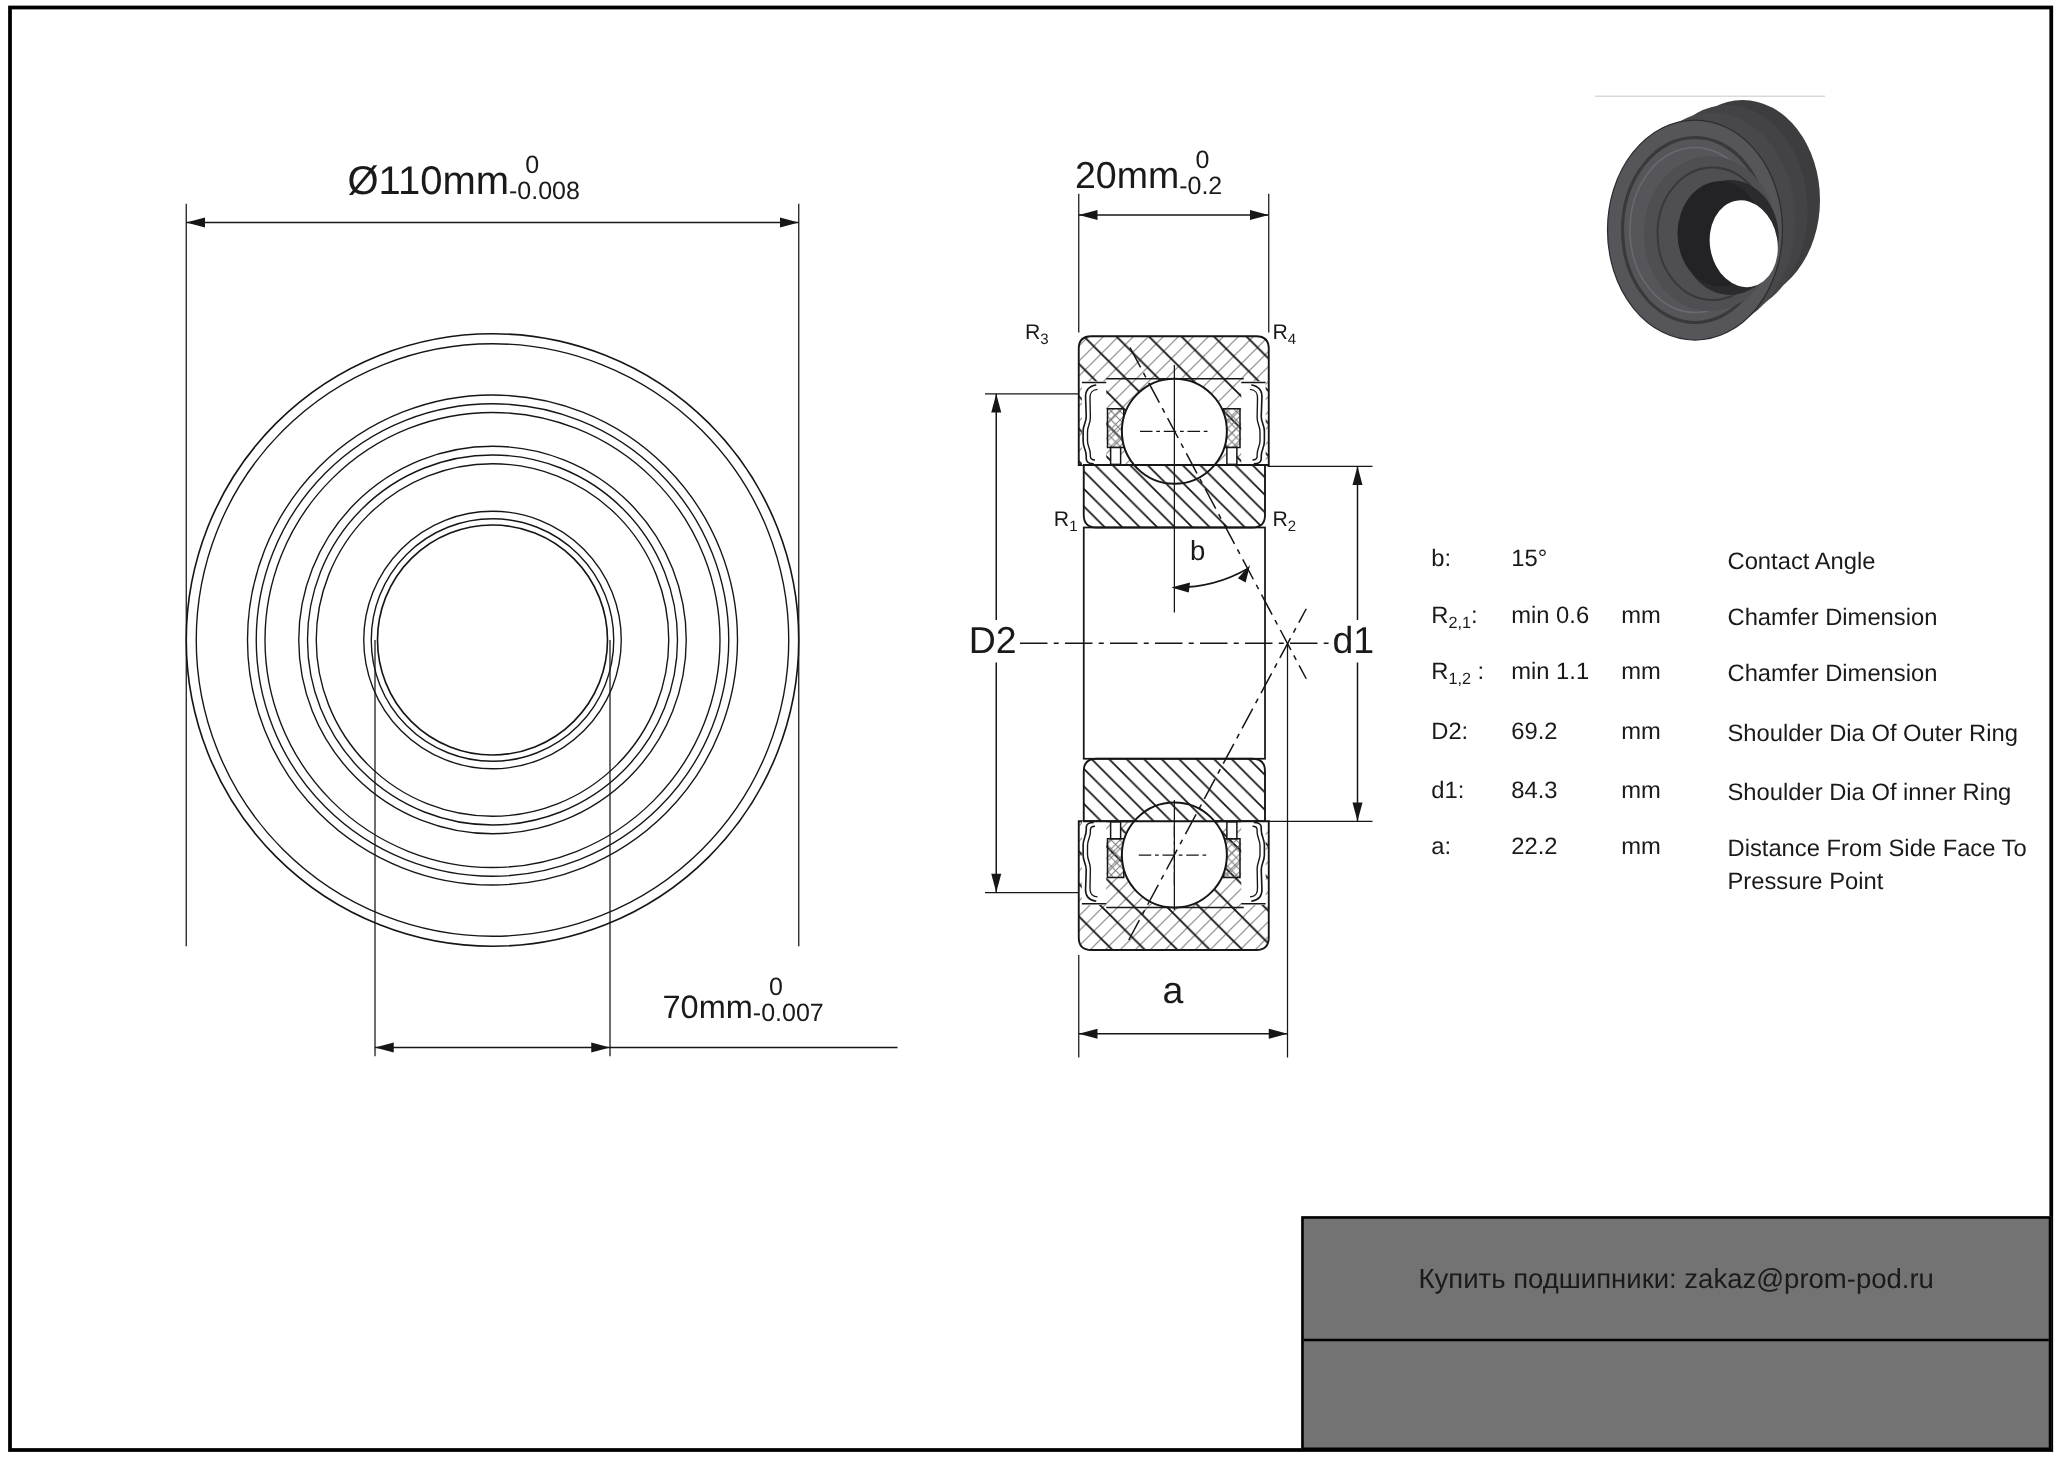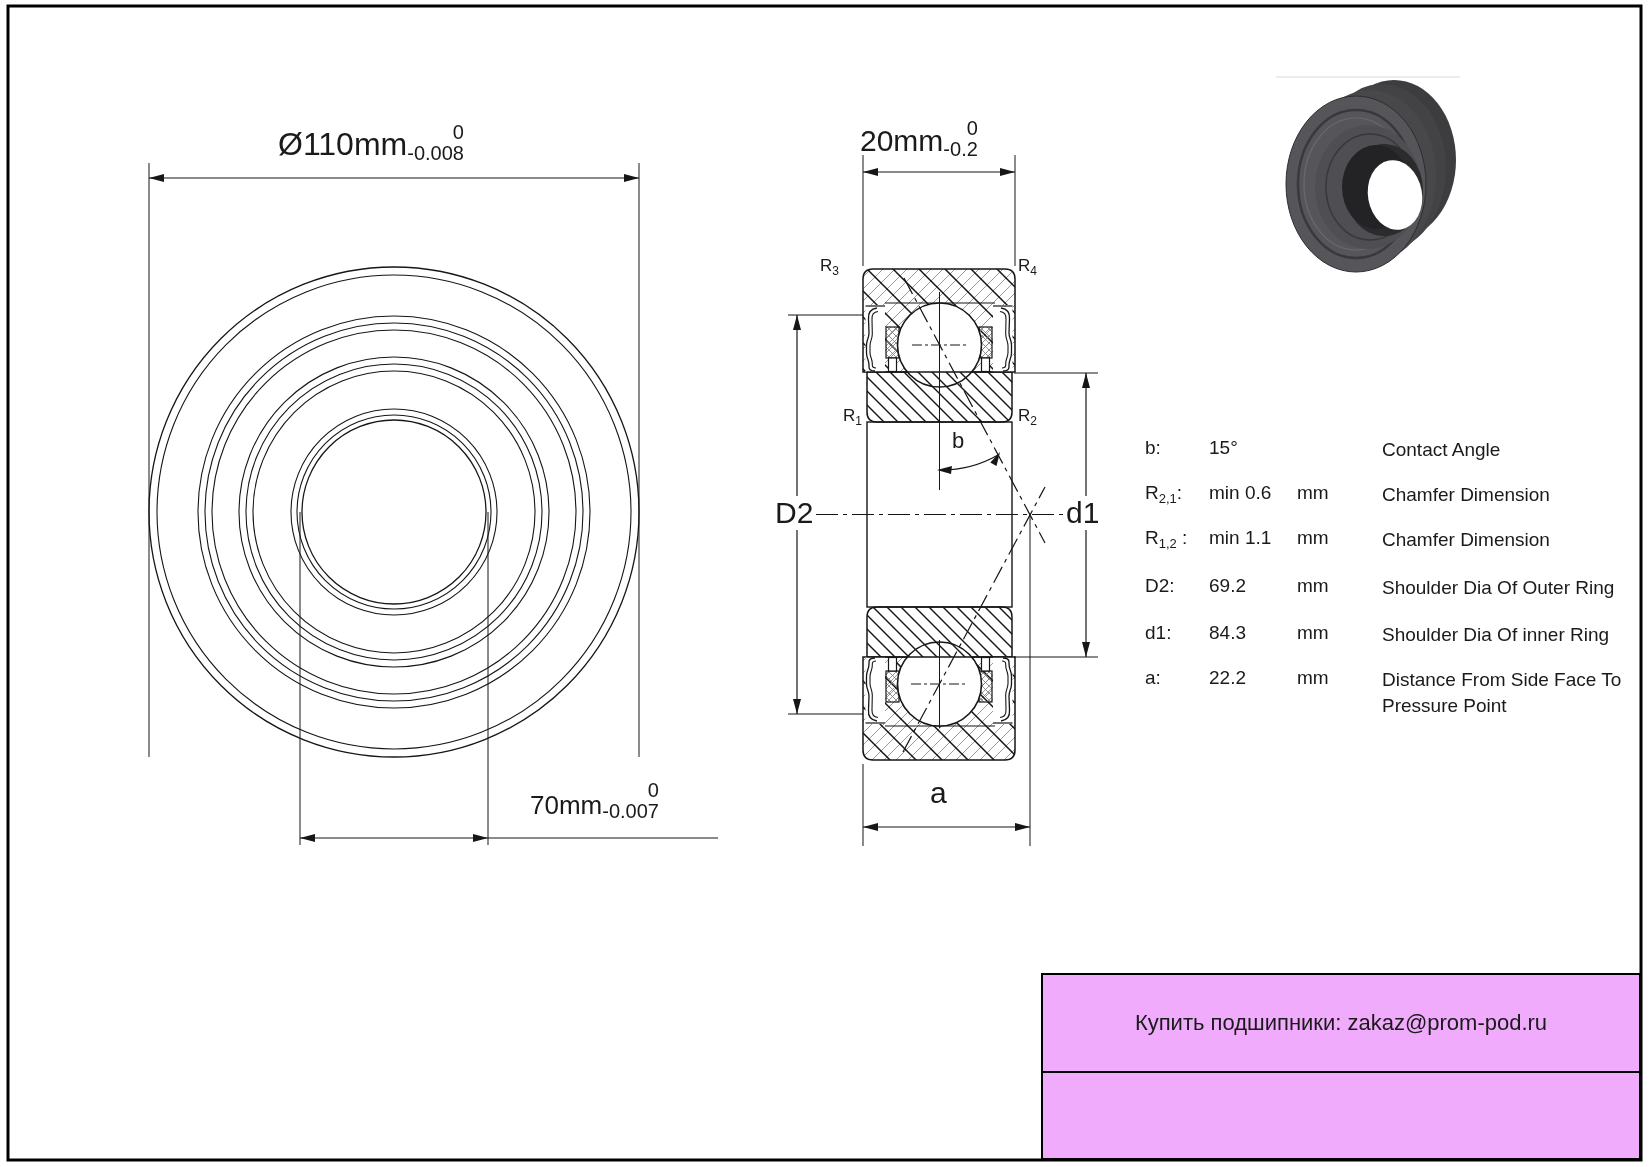--- a/index.html
+++ b/index.html
@@ -1,38 +1,38 @@
 <!DOCTYPE html>
 <html><head>
 <meta charset="utf-8">
 <style>
   html,body{margin:0;padding:0;background:#ffffff;}
   body{width:1649px;height:1167px;position:relative;font-family:"Liberation Sans",sans-serif;color:#1a1a1a;overflow:hidden;}
   svg{position:absolute;left:0;top:0;}
   .ovl{position:absolute;color:#1a1a1a;white-space:nowrap;}
-  .dim{display:flex;align-items:flex-end;text-align:right;}
+  .dim{display:flex;align-items:flex-end;}
   .dim .main{line-height:.95;}
   .f32{font-size:32px;}
   .f34{font-size:26px;}
   .f30{font-size:30px;}
   .tol{display:flex;flex-direction:column;font-size:20px;line-height:1.04;transform:translateY(4px);}
   .tol .tt{padding-left:13px;}
   .rlab{font-size:17px;}
   .rlab sub{font-size:12px;vertical-align:-4px;}
   .biglab{font-size:30px;background:#fff;padding:0 3px;}
   .blab{font-size:22px;background:#fff;padding:0 2px;}
   .alab{font-size:30px;}
   .spec-row{position:absolute;left:1145px;width:504px;font-size:19px;}
   .sp-param{position:absolute;left:0;top:0;}
   .sp-param sub{font-size:13px;vertical-align:-4px;}
   .sp-value{position:absolute;left:64px;top:0;}
   .sp-unit{position:absolute;left:152px;top:0;}
   .sp-desc{position:absolute;left:237px;top:0;width:272px;white-space:normal;line-height:1.35;}
   .sp-desc span{display:block;}
-  .ft{position:absolute;left:1041px;top:973px;width:600px;height:187px;border:2px solid #000;box-sizing:border-box;display:flex;flex-direction:column;background:#f0abfc;}
+  .ft{position:absolute;left:1041px;top:973px;width:600px;height:187px;border:2px solid #000;box-sizing:border-box;display:flex;flex-direction:column;background:#737373;}
   .ft-contact{flex:0 0 96px;border-bottom:2px solid #000;display:flex;align-items:center;justify-content:center;font-size:22px;}
   .ft-part{flex:1;display:flex;}
   .ft-part-label{flex:0 0 110px;border-right:2px solid #000;display:flex;align-items:center;justify-content:center;text-align:center;font-size:26px;line-height:1.12;}
   .ft-part-value{flex:1;display:flex;align-items:center;padding-left:12px;font-size:21px;white-space:nowrap;}
 </style>
 </head>
 <body>
 
 <svg width="1649" height="1167" viewBox="0 0 1649 1167" xmlns="http://www.w3.org/2000/svg">
   <defs>

